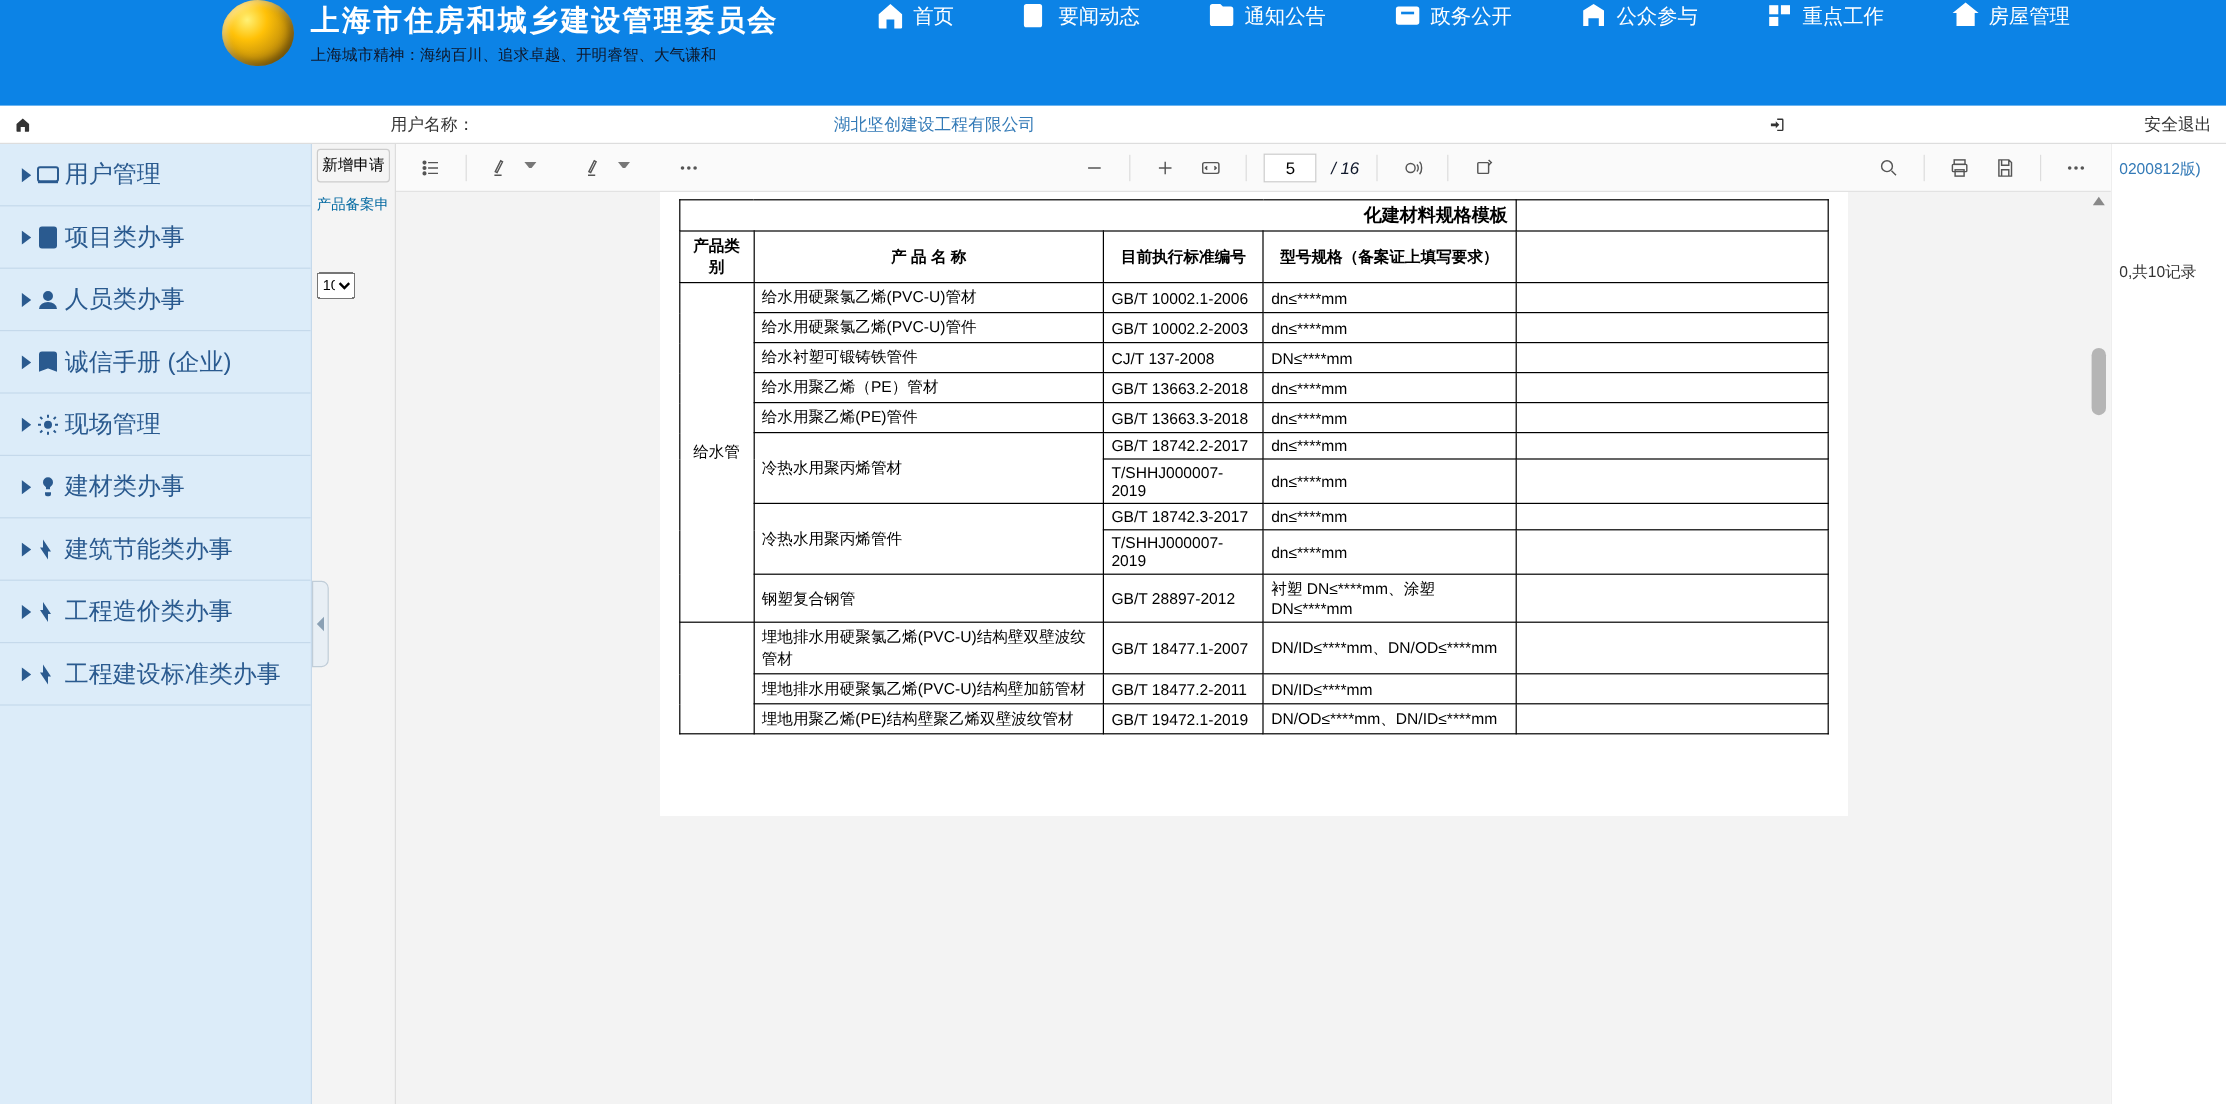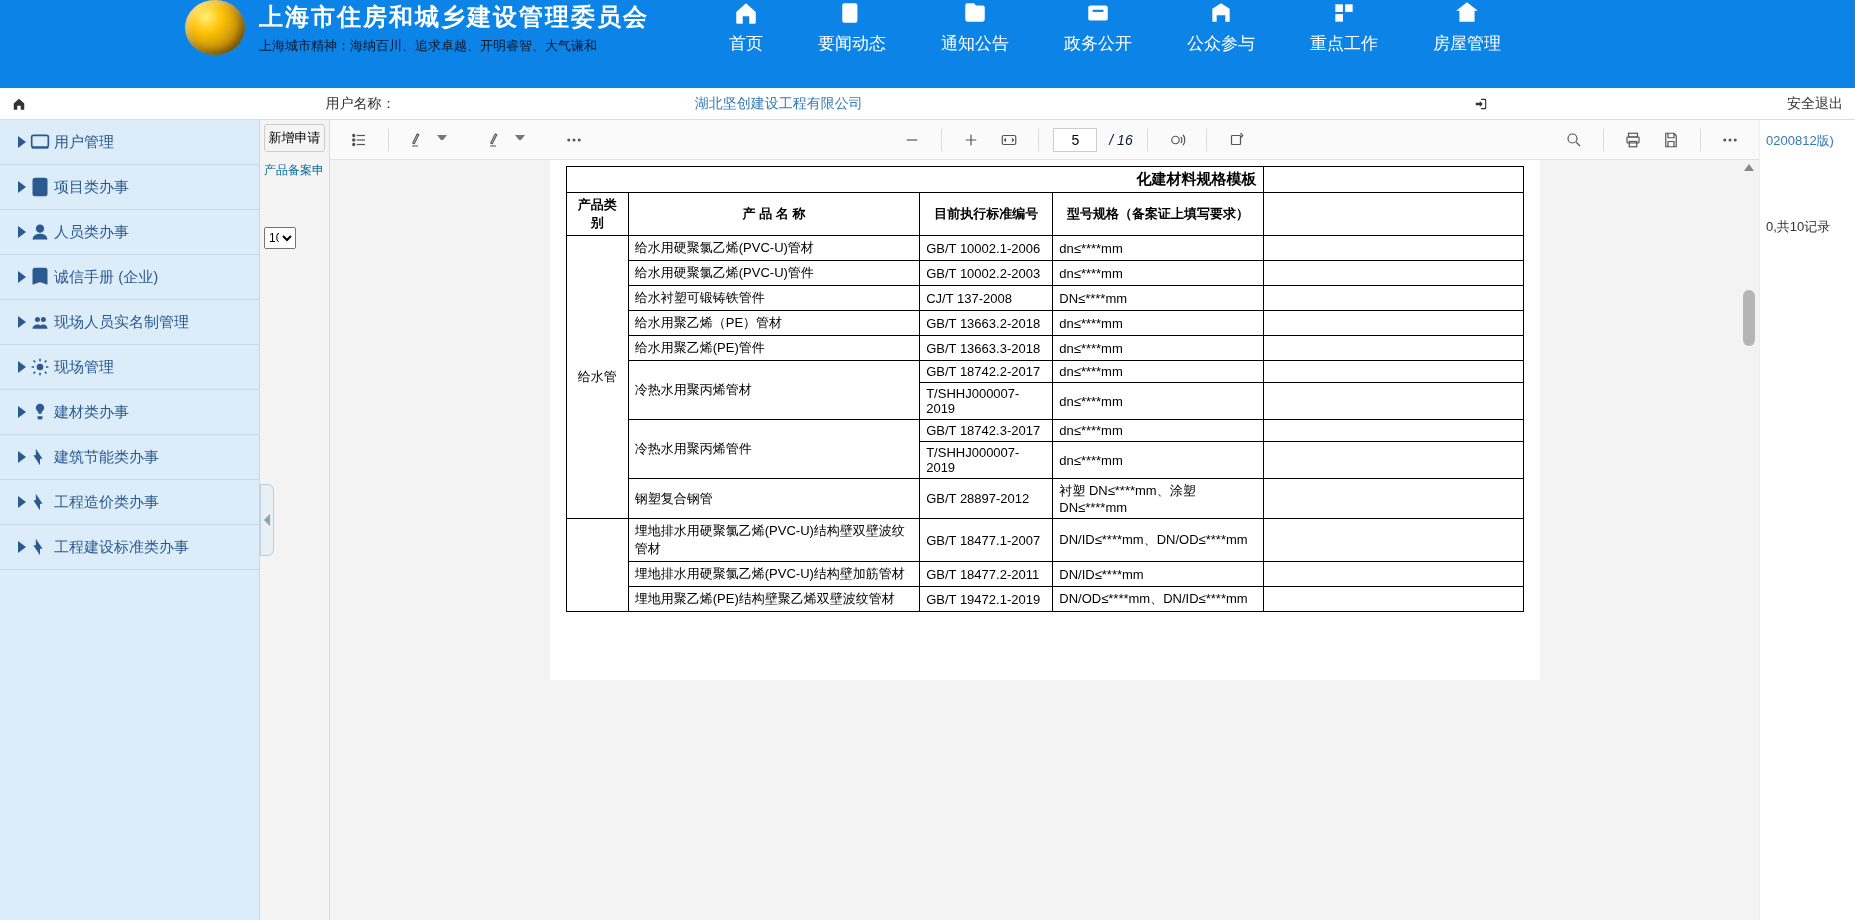--- a/index.html
+++ b/index.html
@@ -6,29 +6,29 @@
     body { background:#fff; overflow:hidden; }
     .header { background:#0c83e6; height:88px; display:flex; align-items:flex-start; padding:0 30px 0 185px; }
     .logo-block { display:flex; align-items:center; gap:14px; }
     .logo-img { width:60px; height:55px; border-radius:50%;
       background:radial-gradient(circle at 35% 30%,#fff176 0%,#ffc107 30%,#b8860b 70%,#8b6914 100%);
       box-shadow:inset -3px -3px 8px rgba(0,0,0,.4),inset 3px 3px 6px rgba(255,255,255,.5);
       position:relative; }
     .logo-text h1 { color:#fff; font-size:24px; font-weight:bold; letter-spacing:2px; }
     .logo-text p { color:#0f172a; font-size:13px; margin-top:4px; }
     .nav { display:flex; gap:55px; margin-left:80px; }
-    .nav-item { display:flex; flex-direction:column; align-items:center; color:#fff; cursor:pointer; gap:6px; }
+    .nav-item { display:flex; flex-direction:row; align-items:center; color:#fff; cursor:pointer; gap:6px; }
     .nav-item svg { width:26px; height:26px; fill:#fff; }
     .nav-item span { font-size:17px; font-weight:500; }
     .subbar { height:32px; border-bottom:1px solid #ddd; display:flex; justify-content:space-between; align-items:center; padding:0 12px; font-size:14px; color:#333; gap:4px; }
     .subbar a.link { color:#337ab7; cursor:pointer; }
     .subbar .ico { display:inline-flex; align-items:center; }
     .main { display:flex; height:calc(100vh - 120px); position:relative; }
     .sidebar { width:260px; background:#dcecf9; height:100%; overflow:auto; border-right:1px solid #c5d9eb; }
-    .menu-item { display:flex; align-items:center; gap:4px; padding:12px 18px; color:#2a5a8f; font-size:15px; font-weight:500; cursor:pointer; border-bottom:1px solid #c5d9eb; }
+    .menu-item { display:flex; align-items:center; gap:4px; padding:12px 18px; color:#2a5a8f; font-size:20px; font-weight:500; cursor:pointer; border-bottom:1px solid #c5d9eb; }
     .menu-item svg.caret { width:8px; height:12px; fill:#2a5a8f; }
     .menu-item svg.mi { width:20px; height:20px; fill:#2a5a8f; }
     .collapse-handle { position:absolute; left:260px; top:50%; transform:translateY(-50%); width:14px; height:72px;
       background:#e8eff5; border:1px solid #c0cdd8; border-radius:0 6px 6px 0; display:flex; align-items:center; justify-content:center;
       cursor:pointer; z-index:5; }
     .collapse-handle::before{ content:''; border-right:6px solid #8aa0b4; border-top:6px solid transparent; border-bottom:6px solid transparent; }
     .midcol { width:70px; background:#f4f4f4; border-right:1px solid #ddd; }
     .midcol .btn { display:block; width:calc(100% - 8px); margin:4px; padding:4px 0; text-align:center; background:#f5f5f5; border:1px solid #ccc; border-radius:3px; font-size:13px; cursor:pointer; }
     .midcol .lbl { font-size:12px; padding:6px 4px; color:#0369a1; white-space:nowrap; overflow:hidden; }
     .midcol .selwrap { padding:6px 4px; }
@@ -172,31 +172,20 @@
         </svg>
         <svg class="mi" viewBox="0 0 24 24" fill="none" stroke="#2a5a8f" stroke-width="2">
           <path d="M4 4v16l8-3 8 3V4a2 2 0 00-2-2H6a2 2 0 00-2 2z"></path>
         </svg>
         <span>诚信手册 (企业)</span>
       </div>
     <div class="menu-item">
         <svg class="caret" viewBox="0 0 8 12">
           <path d="M0 0l8 6-8 6z"></path>
         </svg>
-        <svg class="mi" viewBox="0 0 24 24" fill="#2a5a8f">
-          <circle cx="9" cy="9" r="3"></circle>
-          <circle cx="16" cy="9" r="3"></circle>
-          <path d="M3 20c0-3 3-5 6-5s6 2 6 5zm8 0c0-3 2-5 5-5s5 2 5 5z"></path>
-        </svg>
-        <span>现场人员实名制管理</span>
-      </div>
-    <div class="menu-item">
-        <svg class="caret" viewBox="0 0 8 12">
-          <path d="M0 0l8 6-8 6z"></path>
-        </svg>
         <svg class="mi" viewBox="0 0 24 24" fill="none" stroke="#2a5a8f" stroke-width="2">
           <circle cx="12" cy="12" r="3"></circle>
           <path d="M12 2v3M12 19v3M4.2 4.2l2.1 2.1M17.7 17.7l2.1 2.1M2 12h3M19 12h3M4.2 19.8l2.1-2.1M17.7 6.3l2.1-2.1"></path>
         </svg>
         <span>现场管理</span>
       </div>
     <div class="menu-item">
         <svg class="caret" viewBox="0 0 8 12">
           <path d="M0 0l8 6-8 6z"></path>
         </svg>

